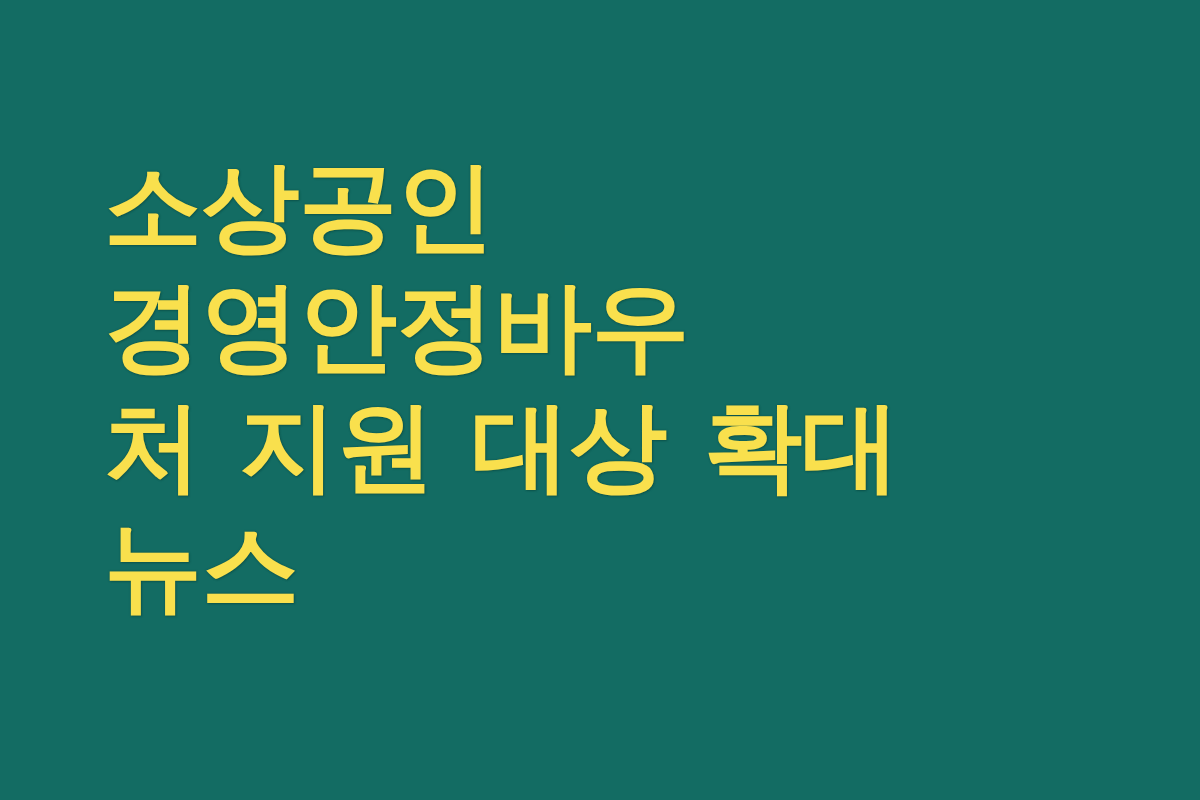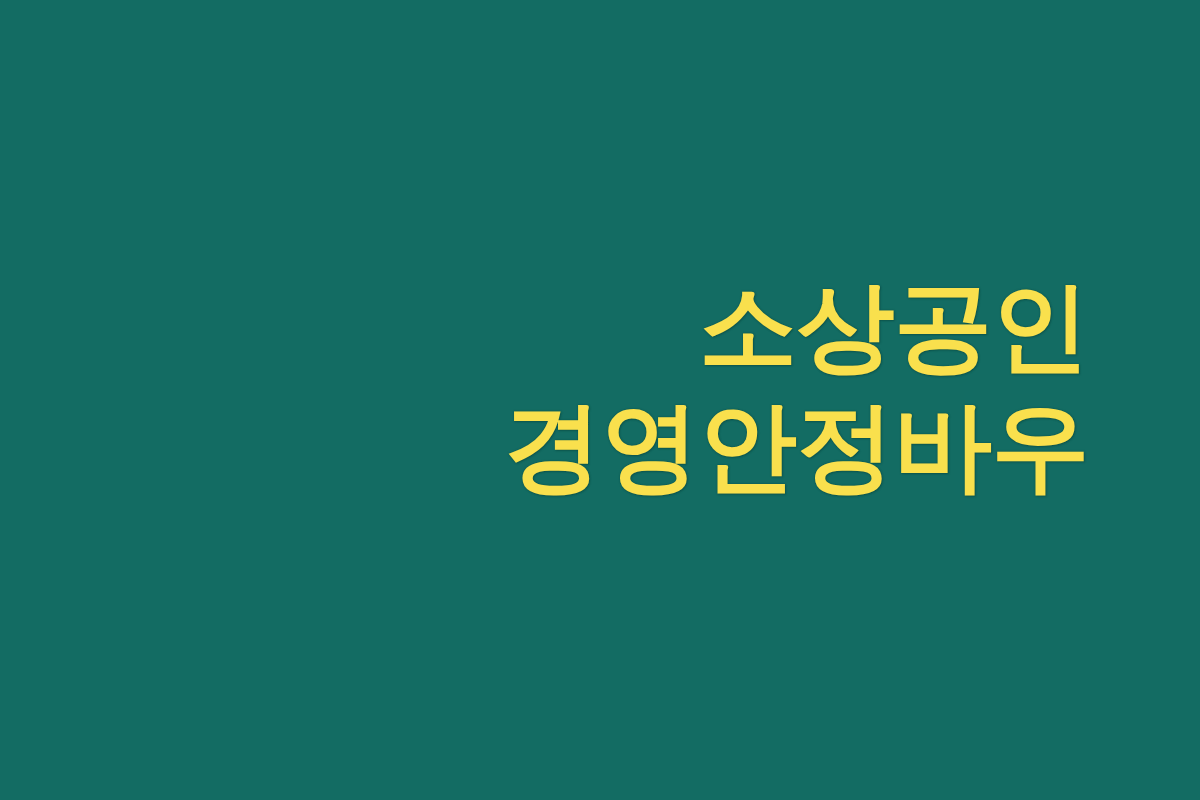--- a/index.html
+++ b/index.html
@@ -30,30 +30,30 @@
   #headline-block {
     width: 1010px;
     margin: 0;
     padding: 0;
     
     transform: translateY(-14px);
     text-align: center;
   }
 
   .headline {
-    margin: 16px;
+    margin: 9px;
     padding: 0;
     font-family: "DejaVu Sans", "Liberation Sans", sans-serif;
     font-size: 98px;
     line-height: 120px;
     font-weight: 700;
     letter-spacing: -0.5px;
     word-spacing: 4px;
     color: #F9E04D; 
-    text-align: right;
+    text-align: left;
     white-space: normal;
     word-break: keep-all;
     
     text-shadow:
        0 0 2px rgba(8, 62, 56, 0.55),
        1px 1px 2px rgba(8, 62, 56, 0.40);
   }
 
   
   .headline .hl-line {
@@ -62,16 +62,17 @@
 </style>
 </head>
 <body>
 
 <div id="poster" style="background-color: rgb(19, 108, 99); width: 1200px; height: 800px;">
 
   <div id="headline-block">
 
     <h1 class="headline" style="color: rgb(249, 224, 77);">
       <span class="hl-line">소상공인 경영안정바우</span>
+      <span class="hl-line">처 지원 대상 확대 뉴스</span>
     </h1>
 
   </div>
 </div>
 
 </body></html>

